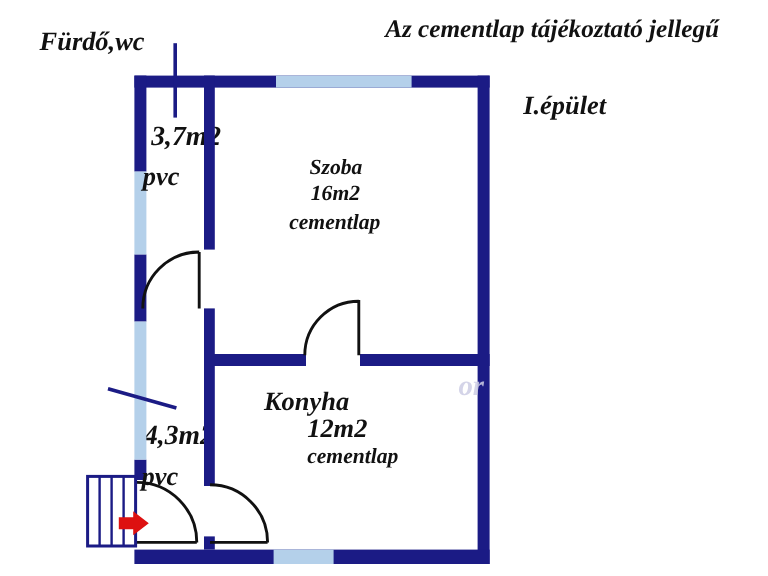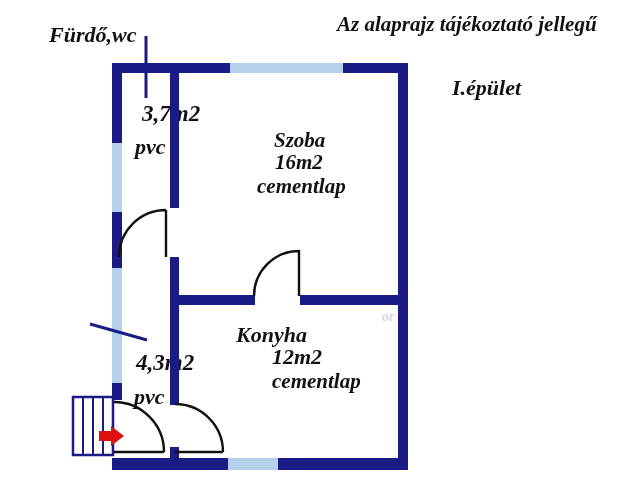--- a/index.html
+++ b/index.html
@@ -3,30 +3,30 @@
 <meta charset="utf-8">
 <style>
   html,body{margin:0;padding:0;background:#ffffff;}
   .stage{
     position:relative;width:640px;height:480px;background:#ffffff;overflow:hidden;
     font-family:"Liberation Serif","DejaVu Serif",serif;
   }
   .plan-svg{position:absolute;left:0;top:0;z-index:1;}
   .lbl{
     position:absolute;white-space:nowrap;color:#111111;
-    font-weight:bold;font-style:italic;line-height:1;z-index:2;margin-left:16px;
+    font-weight:bold;font-style:italic;line-height:1;z-index:2;
   }
   .lbl-under{z-index:0;}
   .title{font-size:21px;}
   .big{font-size:22px;}
   .area{font-size:23px;}
-  .room{font-size:21px;text-align:right;}
+  .room{font-size:18px;text-align:right;}
   .watermark{
     position:absolute;z-index:3;font-style:italic;font-weight:bold;
-    color:rgba(205,205,228,0.85);font-size:14px;white-space:nowrap;
+    color:rgba(205,205,228,0.85);font-size:24px;white-space:nowrap;
   }
 </style>
 </head>
 <body>
 
 <div class="stage">
 
   <svg class="plan-svg" width="640" height="480" viewBox="0 0 640 480">
 
     <g fill="#1b1b85">
@@ -65,21 +65,21 @@
     </g>
 
     <polygon points="99,431 111,431 111,426 124,436 111,446 111,441 99,441" fill="#dd1111"></polygon>
 
     <g stroke="#1b1b85" stroke-width="3">
       <line x1="146" y1="36" x2="146" y2="98"></line>
       <line x1="90" y1="324" x2="147" y2="340"></line>
     </g>
   </svg>
 
-  <div class="lbl title" style="left:321px;top:14px;">Az alaprajz tájékoztató jellegű</div>
+  <div class="lbl title" style="left:321px;top:14px;">Az cementlap tájékoztató jellegű</div>
   <div class="lbl big" style="left:436px;top:77px;">I.épület</div>
 
   <div class="lbl big" style="left:33px;top:24px;">Fürdő,wc</div>
   <div class="lbl area lbl-under" style="left:126px;top:102px;">3,7m2</div>
   <div class="lbl big" style="left:119px;top:136px;">pvc</div>
 
   <div class="lbl room" style="left:258px;top:130px;">Szoba</div>
   <div class="lbl room" style="left:259px;top:152px;">16m2</div>
   <div class="lbl room" style="left:241px;top:176px;">cementlap</div>
 

